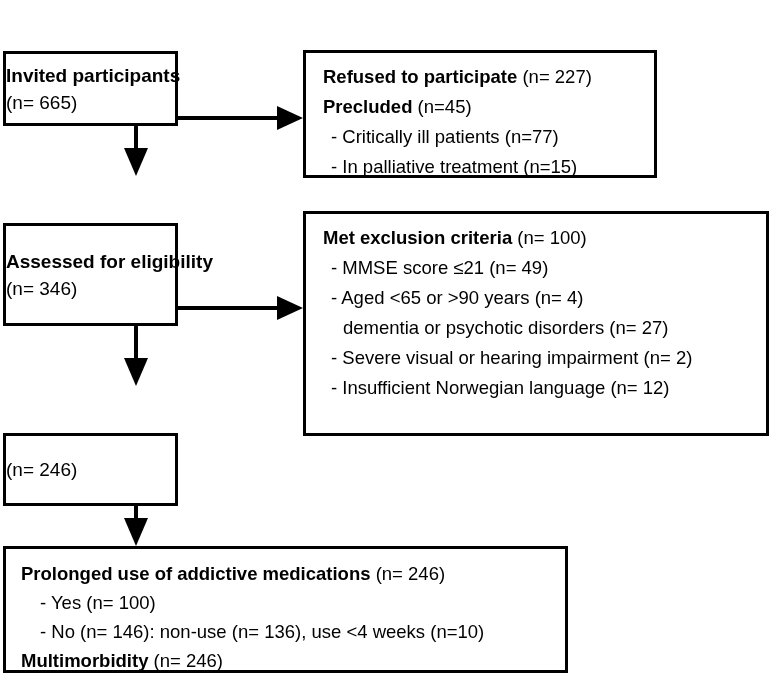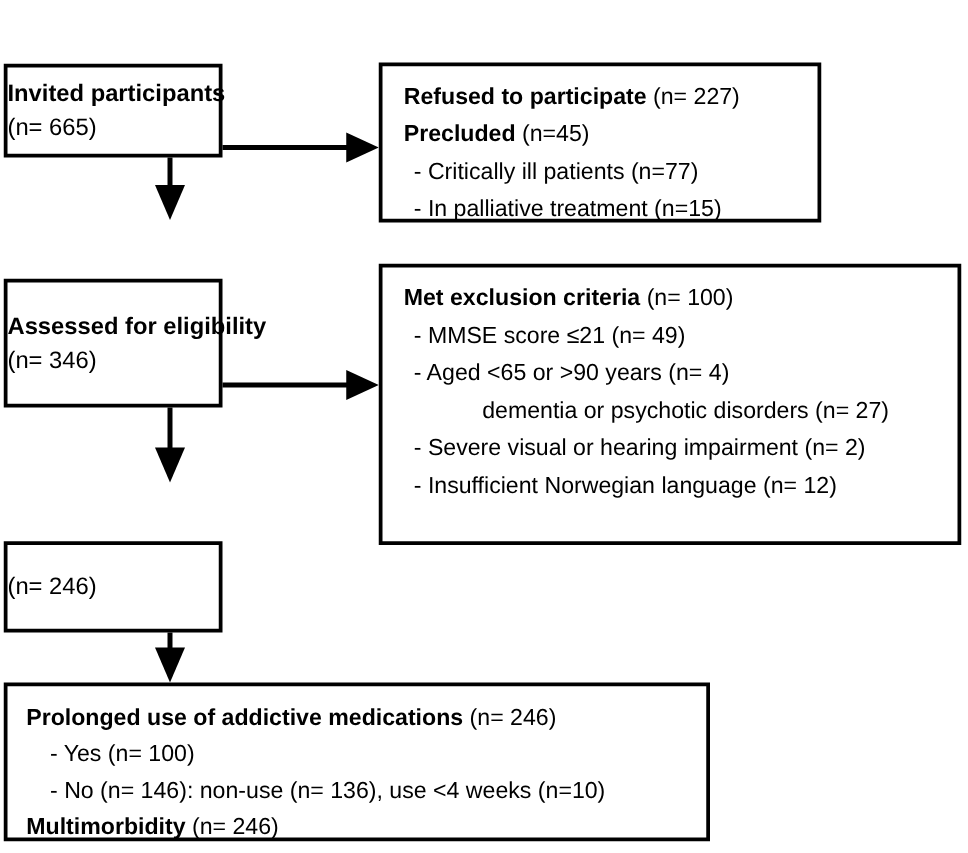--- a/index.html
+++ b/index.html
@@ -27,21 +27,21 @@
   .ctr .ln{font-size:19px;line-height:27px;white-space:nowrap;}
   .b{font-weight:bold;}
   .n{font-weight:normal;}
   .listbox{padding:9px 12px 9px 17px;}
   .listbox .ln{
     font-size:18.5px;
     line-height:30px;
     white-space:nowrap;
   }
   .listbox .ln.ind{padding-left:8px;}
-  .listbox .ln.wrap{padding-left:20px;text-align:center;}
+  .listbox .ln.wrap{padding-left:20px;}
   .bottombox{padding:10px 0 20px 15px;}
   .bottombox .ln{
     font-size:18.5px;
     line-height:29px;
     white-space:nowrap;
   }
   .bottombox .ln.ind{padding-left:19px;}
   svg.conn{position:absolute;left:0;top:0;width:774px;height:682px;overflow:visible;}
   svg.conn line{stroke:#000000;stroke-width:4;}
   svg.conn polygon{fill:#000000;}

